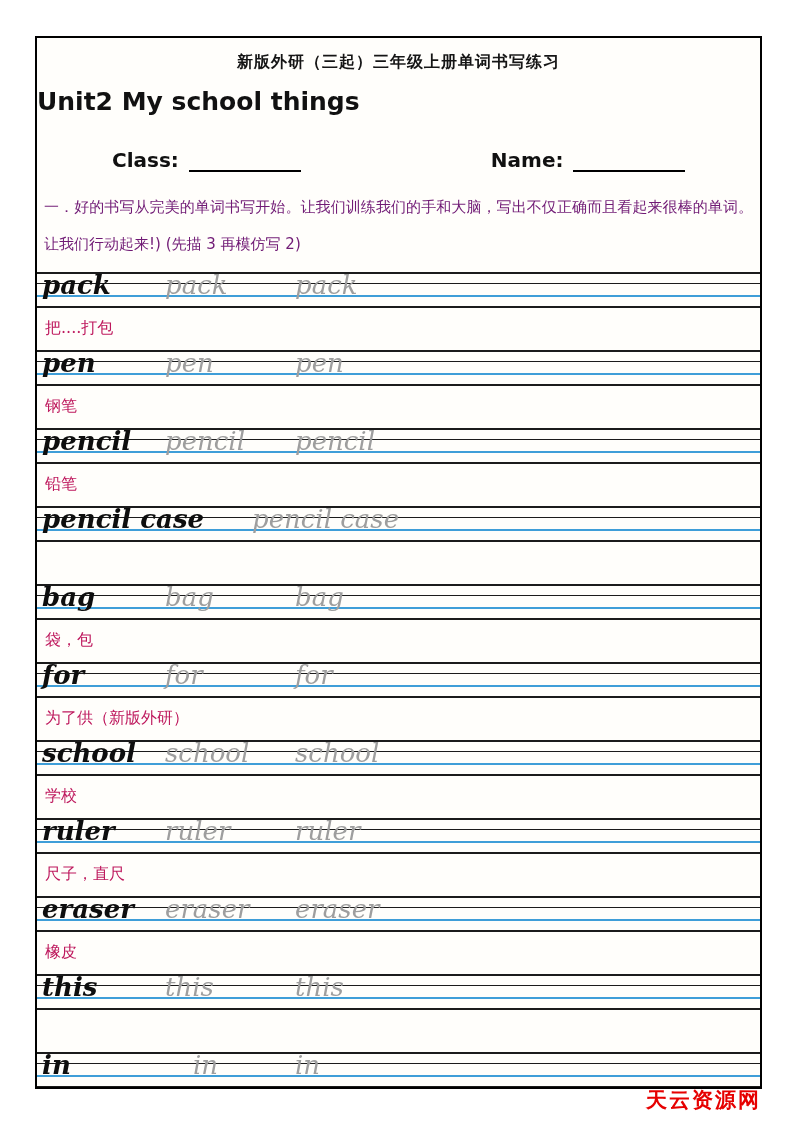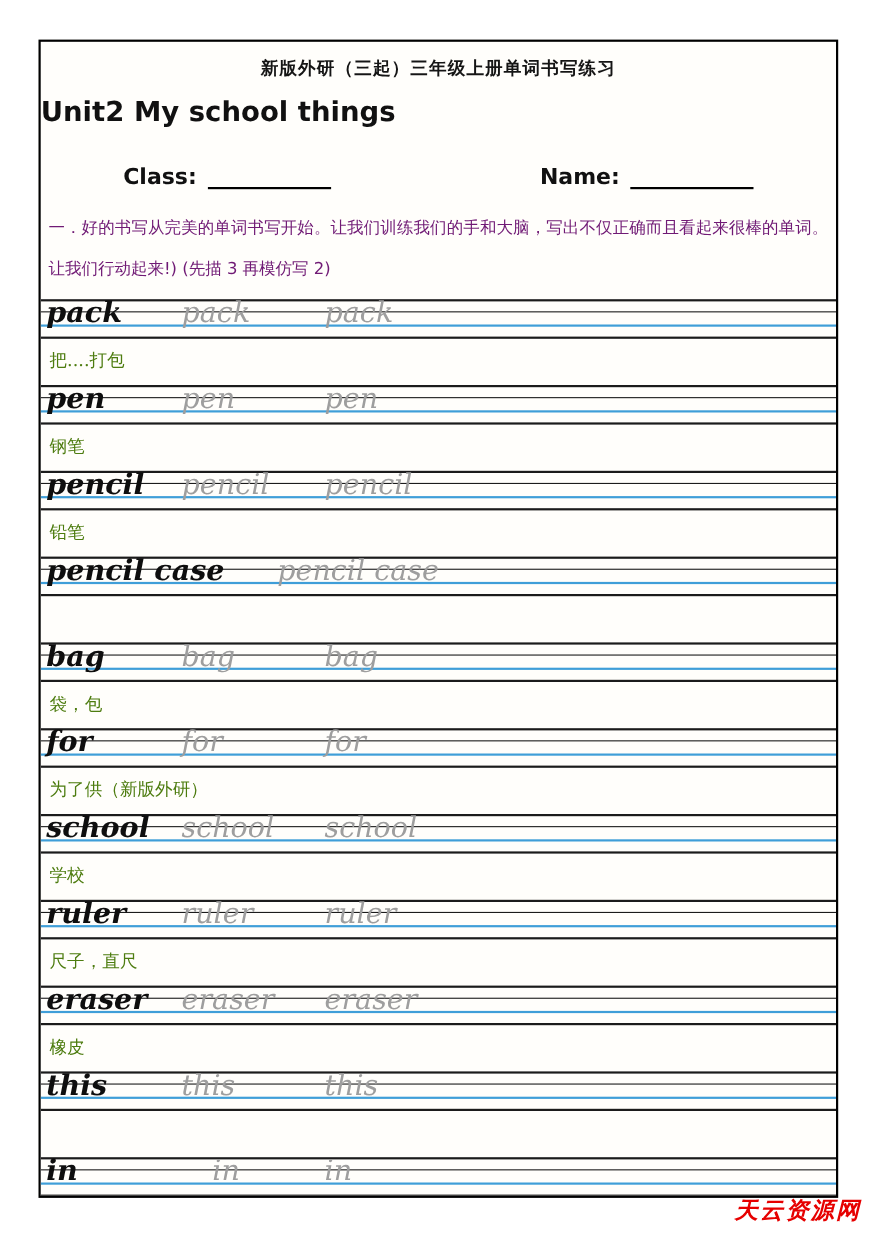--- a/index.html
+++ b/index.html
@@ -70,30 +70,29 @@
   .model{left:5px;font-weight:bold;color:#0e0e0e;}
   .trace{color:var(--trace_gray,#9e9e9e);}
   .c1{left:128px;}
   .c2{left:258px;}
   .single .c1{left:215px;}
   .in-row .c1{left:156px;}
   .meaning{
     height:43px;box-sizing:border-box;
     padding:11px 0 0 8px;
     font-family:"DejaVu Serif","Liberation Serif",serif;
-    font-size:16px;color:#4d7c0f;
+    font-size:16px;color:#be185d;
   }
   .block.last .meaning{padding-top:3px;}
   .watermark{
-    position:absolute;left:668px;top:1086px;
+    position:absolute;left:646px;top:1086px;
     font-size:21px;font-weight:bold;
     letter-spacing:2px;white-space:nowrap;
     color:var(--watermark_red,#e60000);
     z-index:5;
-    font-style:italic;
   }
 </style>
 </head>
 <body>
 
 <div class="page">
   <div class="sheet">
 
     <div class="title">新版外研（三起）三年级上册单词书写练习</div>
     <div class="subtitle">Unit2 My school things</div>

